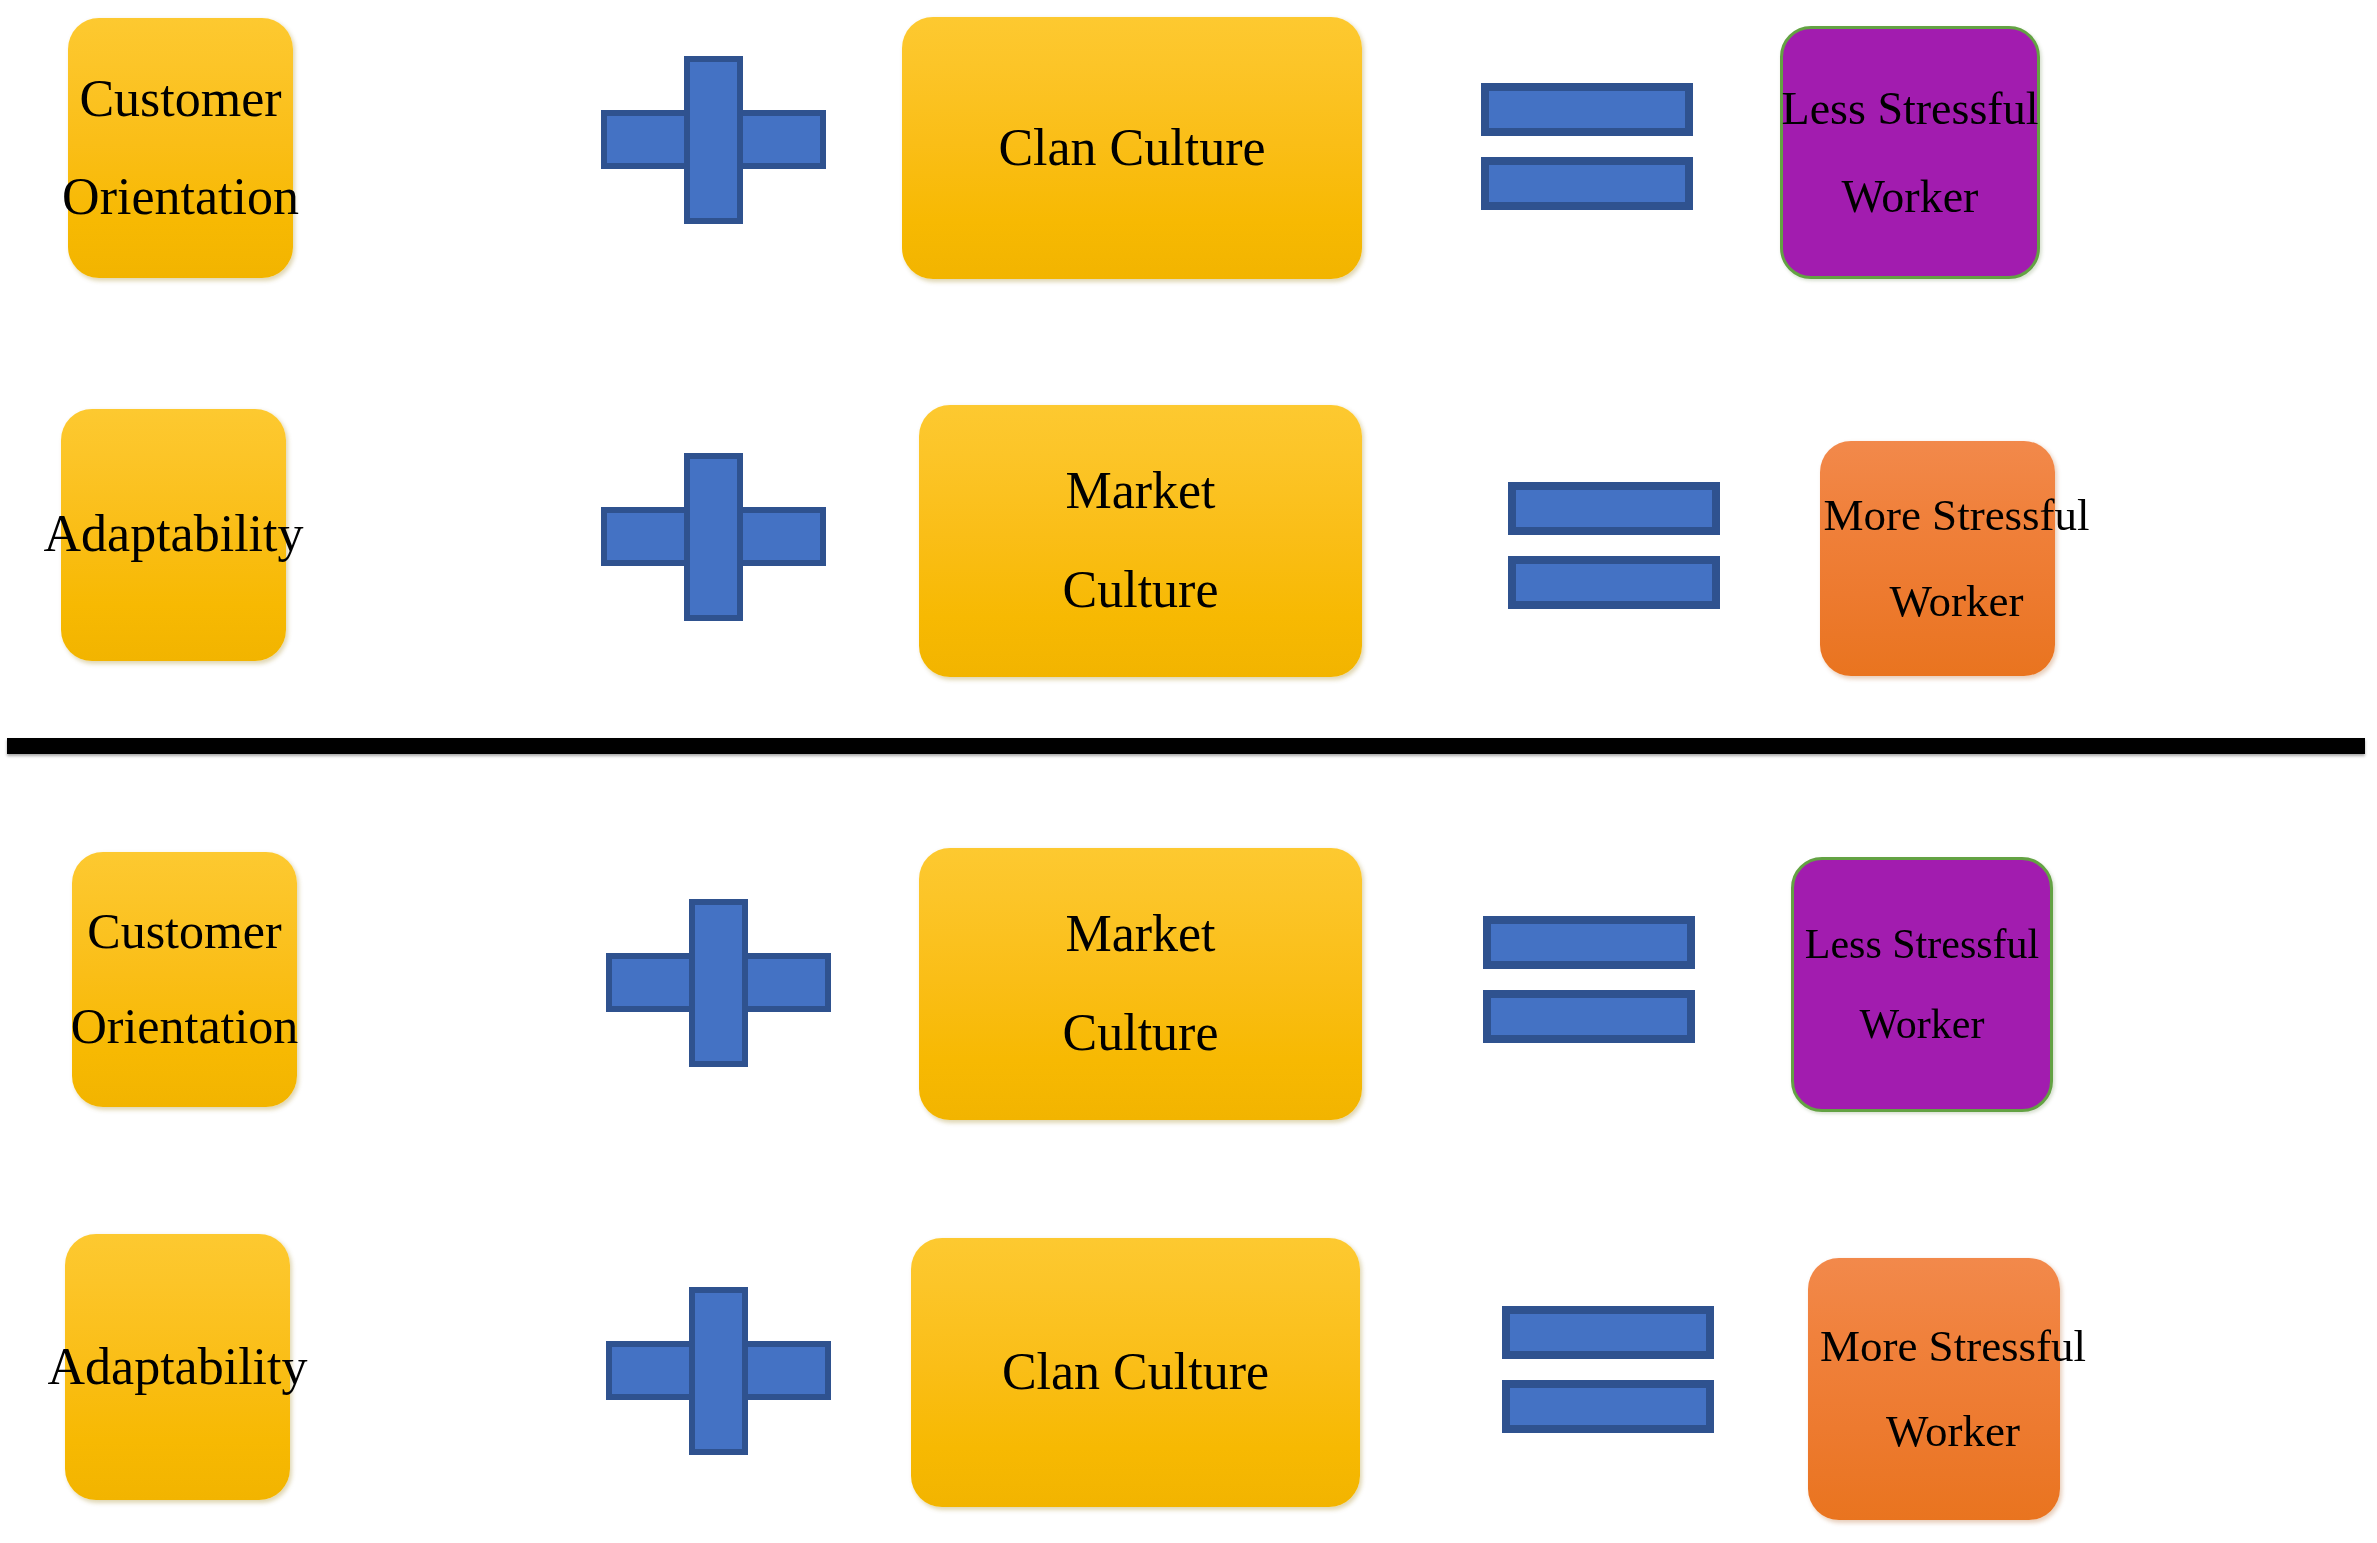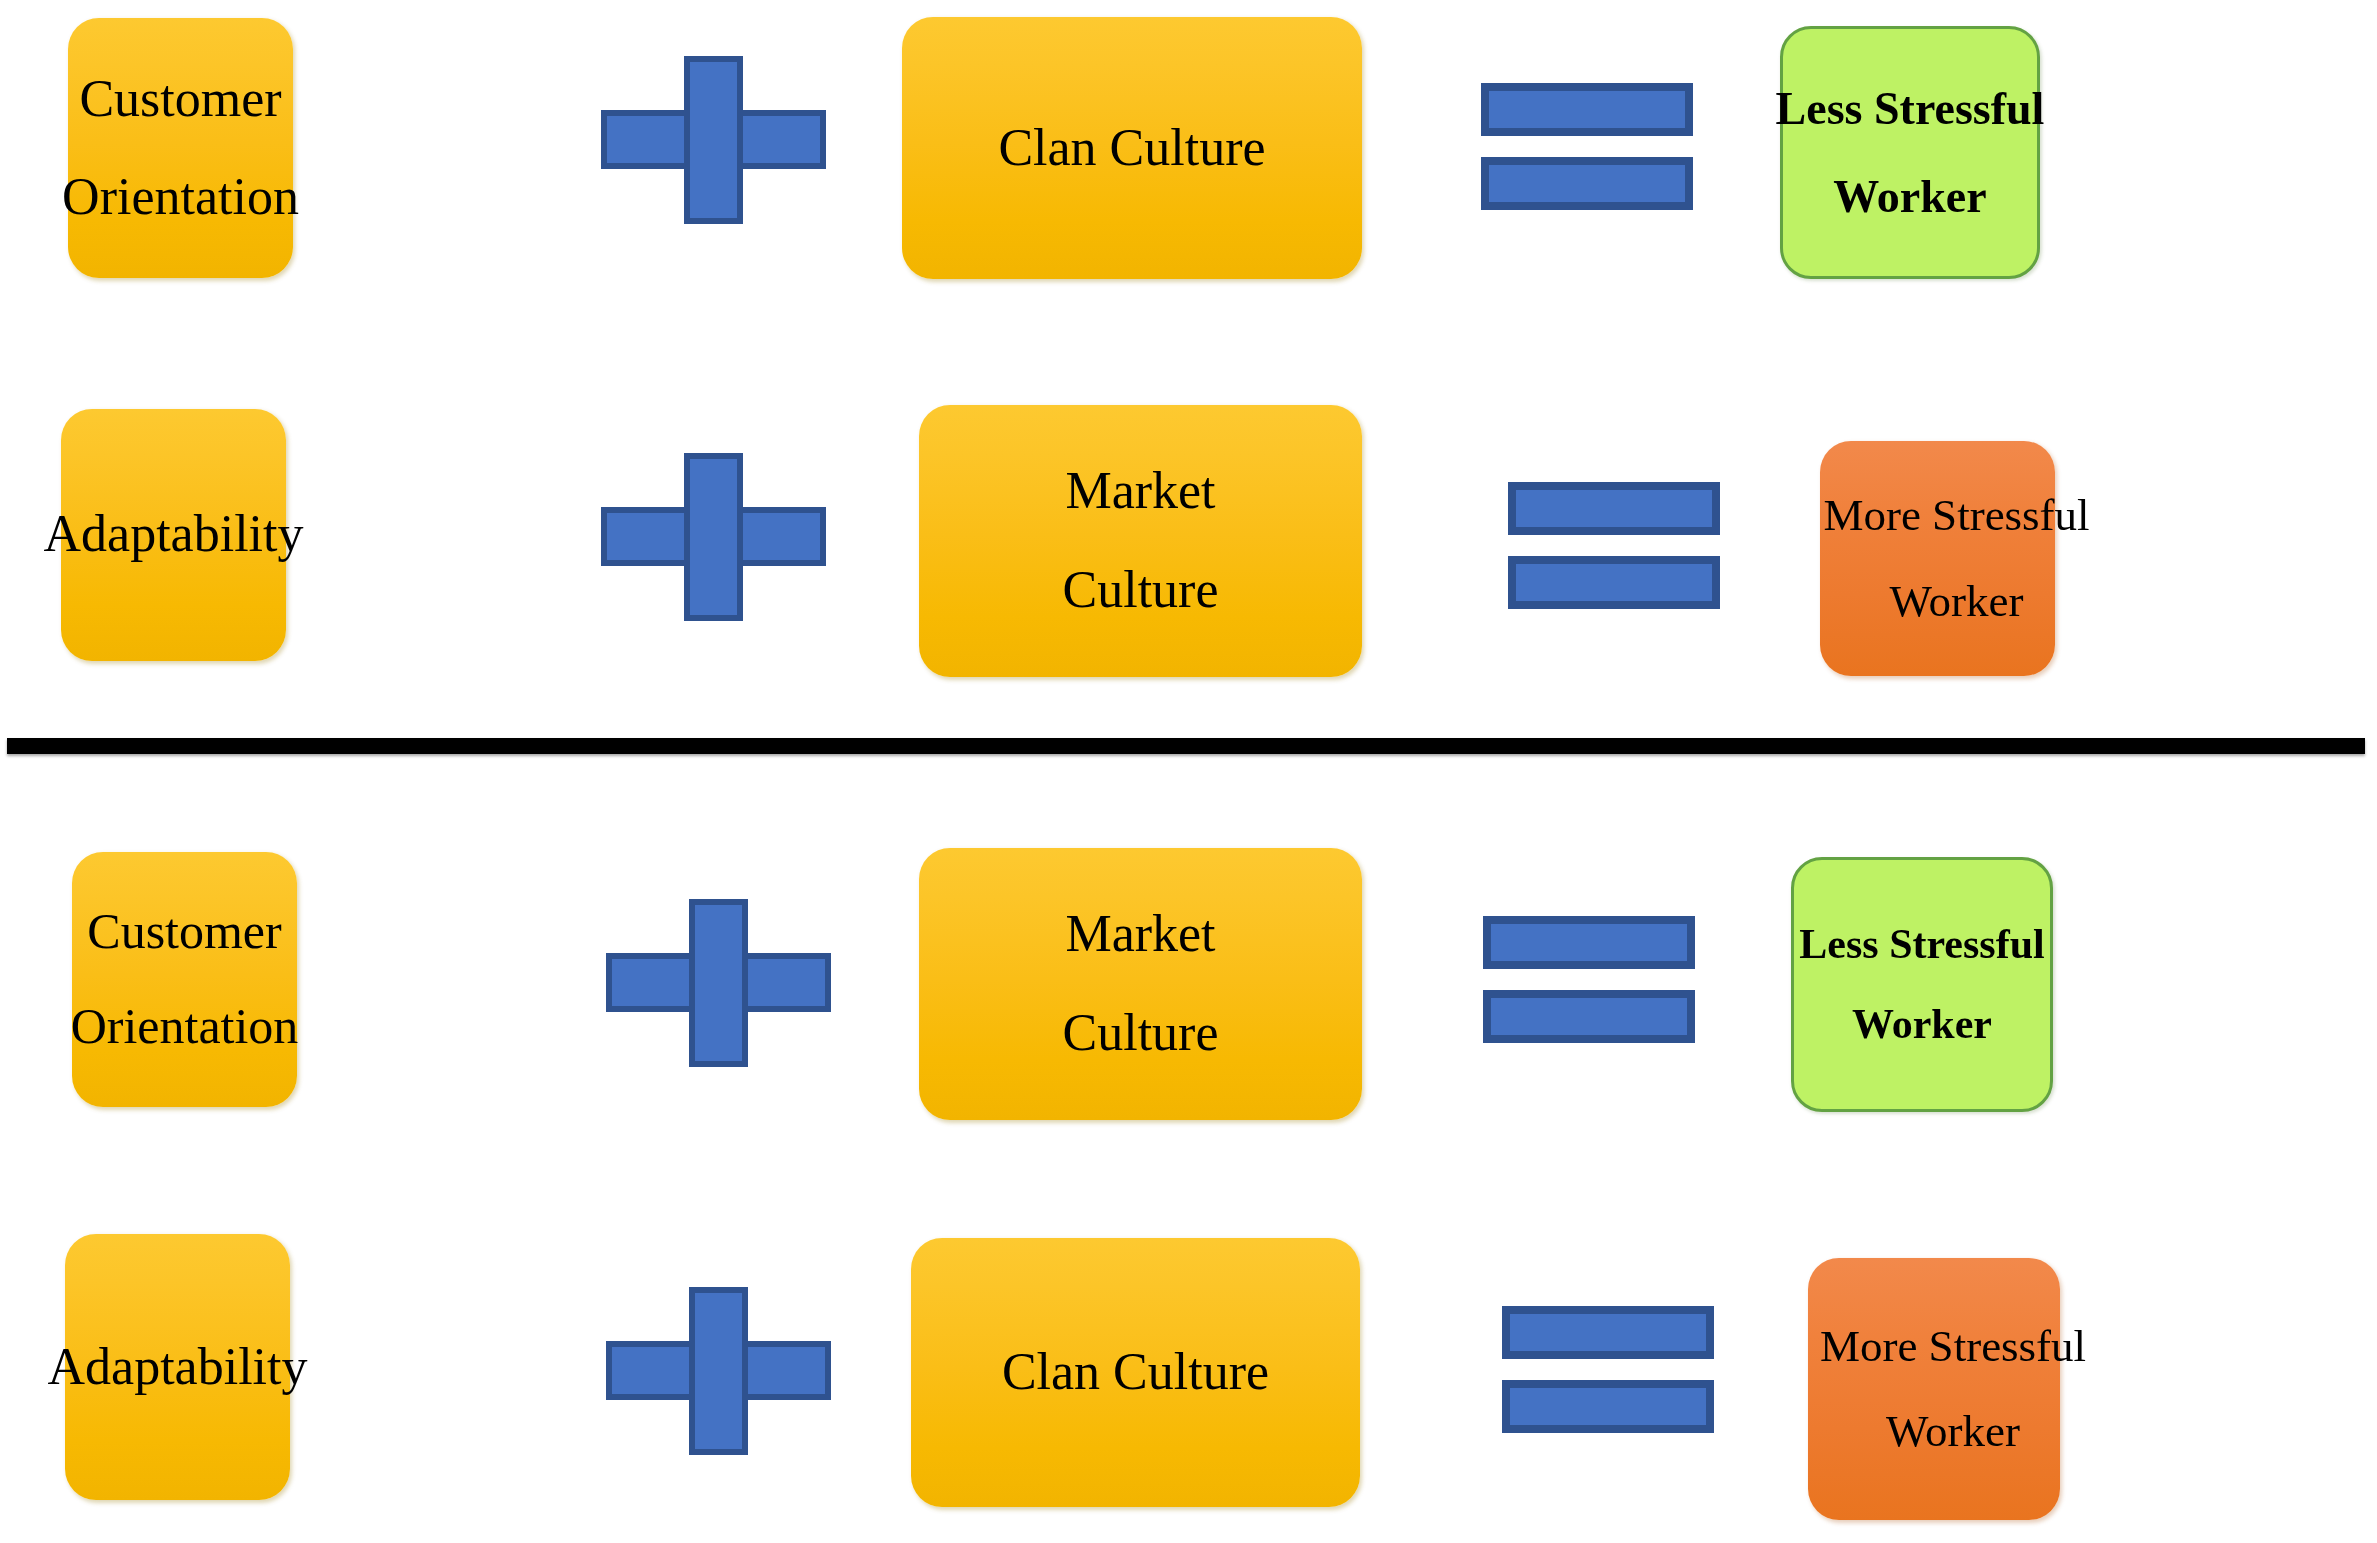--- a/index.html
+++ b/index.html
@@ -57,24 +57,23 @@
         #FDC930 0%,
         #FCC528 18%,
         #FABE17 48%,
         #F7B902 78%,
         #F2B400 100%);
     box-shadow: 2px 2.7px 4.1px rgba(150,120,0,0.30);
   }
 
   
   .box.green {
-    background: #bef264;
+    background: #a21caf;
     border: 3.4px solid #63A243;
     box-shadow: 1.4px 2px 3.4px rgba(80,120,50,0.22);
-    font-weight: bold;
   }
 
   
   .box.orange {
     background: linear-gradient(180deg,
         #F2894B 0%,
         #F0813C 30%,
         #ED7A2F 65%,
         #E9741F 100%);
     box-shadow: 2px 2.7px 4.1px rgba(170,80,10,0.28);

